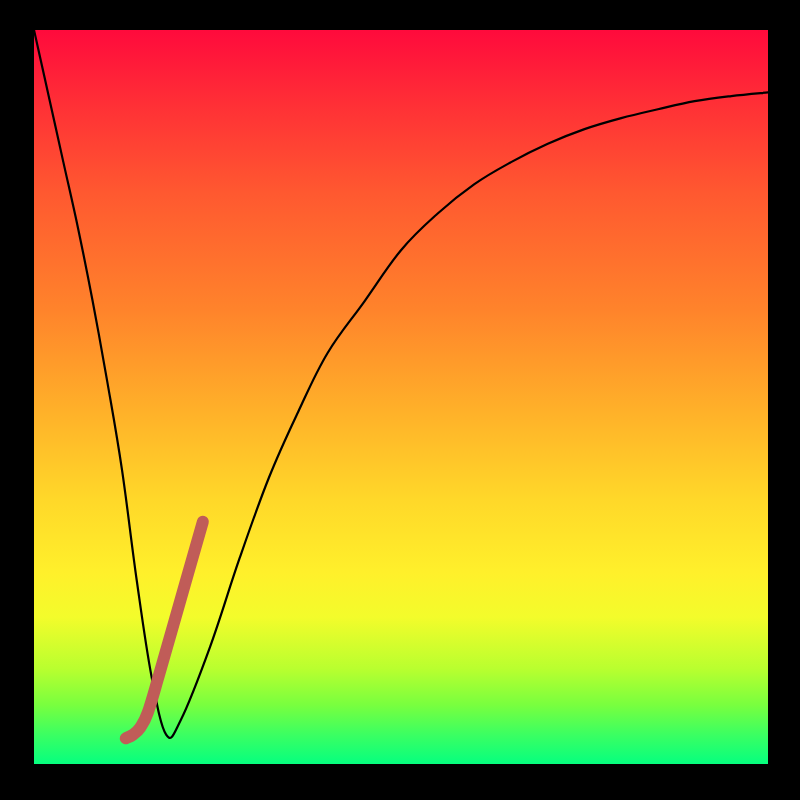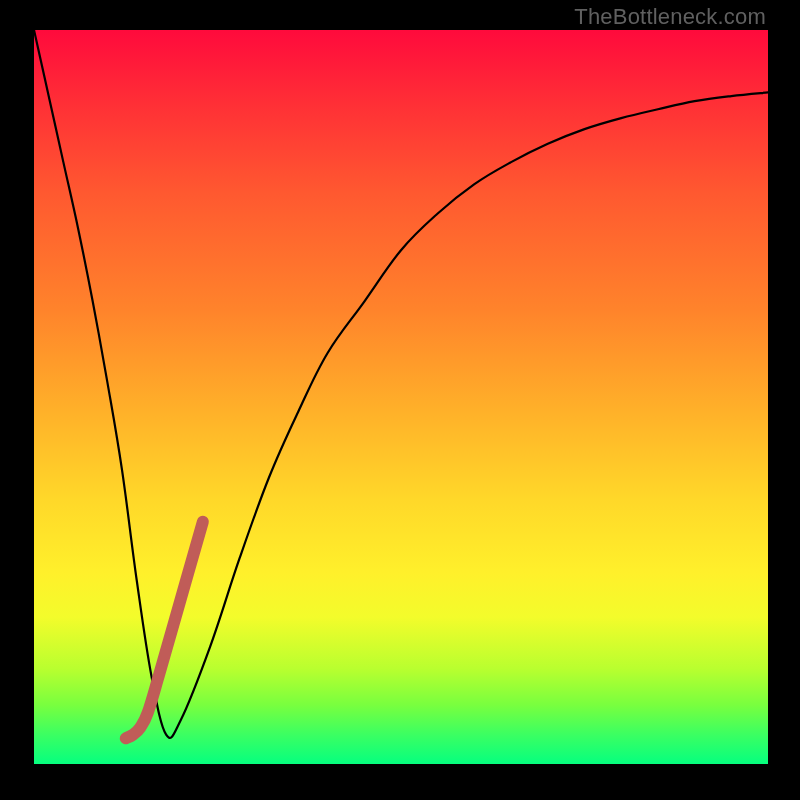--- a/index.html
+++ b/index.html
@@ -56,21 +56,20 @@
     width: 734px;
     height: 734px;
     display: block;
   }
 </style>
 </head>
 <body>
 
 <div class="frame">
 
-  <div class="watermark">TheBottleneck.com</div>
 
   <div class="plot-area">
     <svg class="curve" viewBox="0 0 734 734" preserveAspectRatio="none">
       <path id="main-curve" fill="none" stroke="#000000" stroke-width="2.2" stroke-linecap="round" stroke-linejoin="round" d="M0.00 0.00 C2.64 11.89, 9.40 42.28, 14.68 66.06 C19.96 89.84, 24.08 108.34, 29.36 132.12 C34.64 155.90, 38.76 173.08, 44.04 198.18 C49.32 223.28, 53.44 243.83, 58.72 271.58 C64.00 299.33, 68.12 321.93, 73.40 352.32 C78.68 382.71, 82.80 404.73, 88.08 440.40 C93.36 476.07, 97.48 513.51, 102.76 550.50 C108.04 587.49, 112.16 618.17, 117.44 645.92 C122.72 673.67, 126.84 696.71, 132.12 704.64 C137.40 712.57, 138.87 705.81, 146.80 689.96 C154.73 674.11, 165.59 645.63, 176.16 616.56 C186.73 587.49, 194.95 558.87, 205.52 528.48 C216.09 498.09, 224.31 474.16, 234.88 447.74 C245.45 421.32, 253.67 404.14, 264.24 381.68 C274.81 359.22, 281.71 342.78, 293.60 322.96 C305.49 303.14, 317.09 290.08, 330.30 271.58 C343.51 253.08, 353.79 236.05, 367.00 220.20 C380.21 204.35, 390.49 195.39, 403.70 183.50 C416.91 171.61, 427.19 163.39, 440.40 154.14 C453.61 144.89, 463.89 139.39, 477.10 132.12 C490.31 124.85, 500.59 119.72, 513.80 113.77 C527.01 107.82, 537.29 103.71, 550.50 99.09 C563.71 94.47, 573.99 91.65, 587.20 88.08 C600.41 84.51, 610.69 82.31, 623.90 79.27 C637.11 76.23, 647.39 73.58, 660.60 71.20 C673.81 68.82, 684.09 67.65, 697.30 66.06 C710.51 64.47, 727.39 63.05, 734.00 62.39"></path>
       <path id="highlight-curve" fill="none" stroke="#c05c58" stroke-width="12" stroke-linecap="round" stroke-linejoin="round" d="M91.75 708.31 C93.07 707.65, 96.45 706.62, 99.09 704.64 C101.73 702.66, 103.79 701.26, 106.43 697.30 C109.07 693.34, 110.47 691.87, 113.77 682.62 C117.07 673.37, 120.16 661.77, 124.78 645.92 C129.40 630.07, 134.18 613.04, 139.46 594.54 C144.74 576.04, 148.86 561.66, 154.14 543.16 C159.42 524.66, 166.18 501.03, 168.82 491.78"></path>
     </svg>
   </div>
 
 </div>
 

